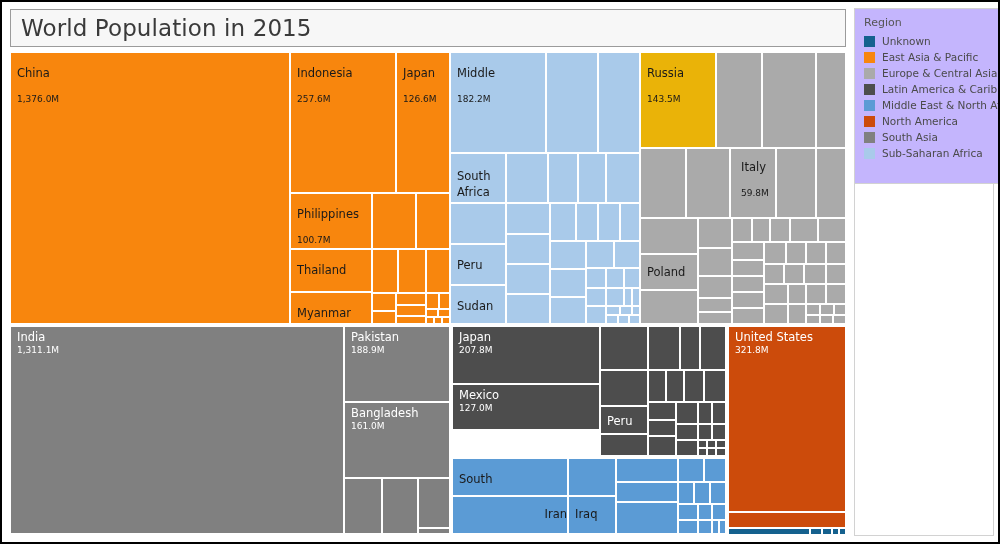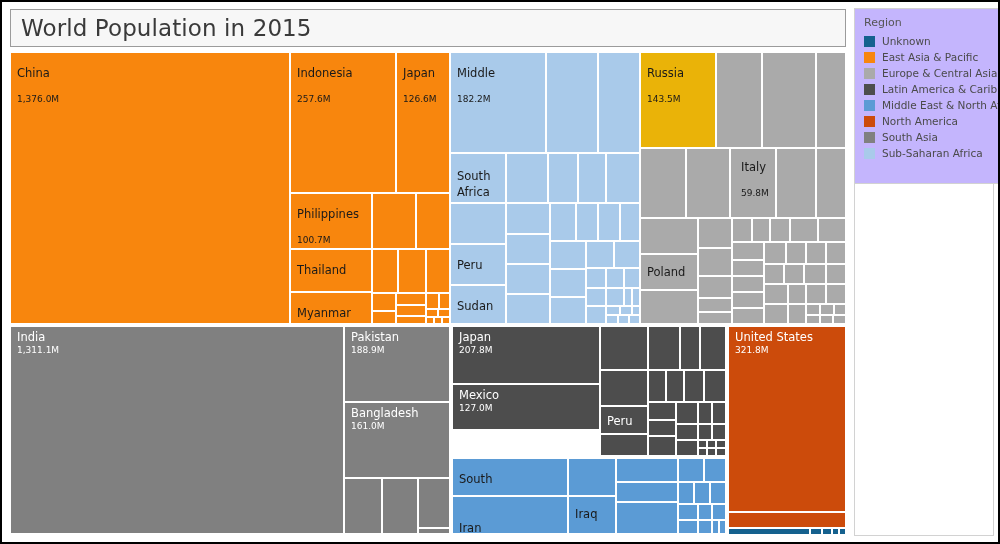--- a/index.html
+++ b/index.html
@@ -301,21 +301,21 @@
     <div class="tile" style="left:697px;top:396px;width:9px;height:8px;background:#4D4D4D;"></div>
     <div class="tile" style="left:706px;top:396px;width:10px;height:8px;background:#4D4D4D;"></div>
 
     <div class="region" style="left:442px;top:406px;width:274px;height:76px;"></div>
 
     <div class="tile light" style="left:442px;top:406px;width:116px;height:38px;background:#5B9BD5;">
       <span class="lbl">South</span>
       <span class="val">74.6M</span>
     </div>
     <div class="tile light" style="left:442px;top:444px;width:116px;height:38px;background:#5B9BD5;">
-      <span class="lbl" style="margin-top:25px;">Iran</span>
+      <span class="lbl" style="margin-top:11px;text-align:right;">Iran</span>
     </div>
     <div class="tile" style="left:558px;top:406px;width:48px;height:38px;background:#5B9BD5;"></div>
     <div class="tile light" style="left:558px;top:444px;width:48px;height:38px;background:#5B9BD5;">
       <span class="lbl" style="margin-top:11px;">Iraq</span>
     </div>
     <div class="tile" style="left:606px;top:406px;width:62px;height:24px;background:#5B9BD5;"></div>
     <div class="tile" style="left:606px;top:430px;width:62px;height:20px;background:#5B9BD5;"></div>
     <div class="tile" style="left:606px;top:450px;width:62px;height:32px;background:#5B9BD5;"></div>
     <div class="tile" style="left:668px;top:406px;width:26px;height:24px;background:#5B9BD5;"></div>
     <div class="tile" style="left:694px;top:406px;width:22px;height:24px;background:#5B9BD5;"></div>

